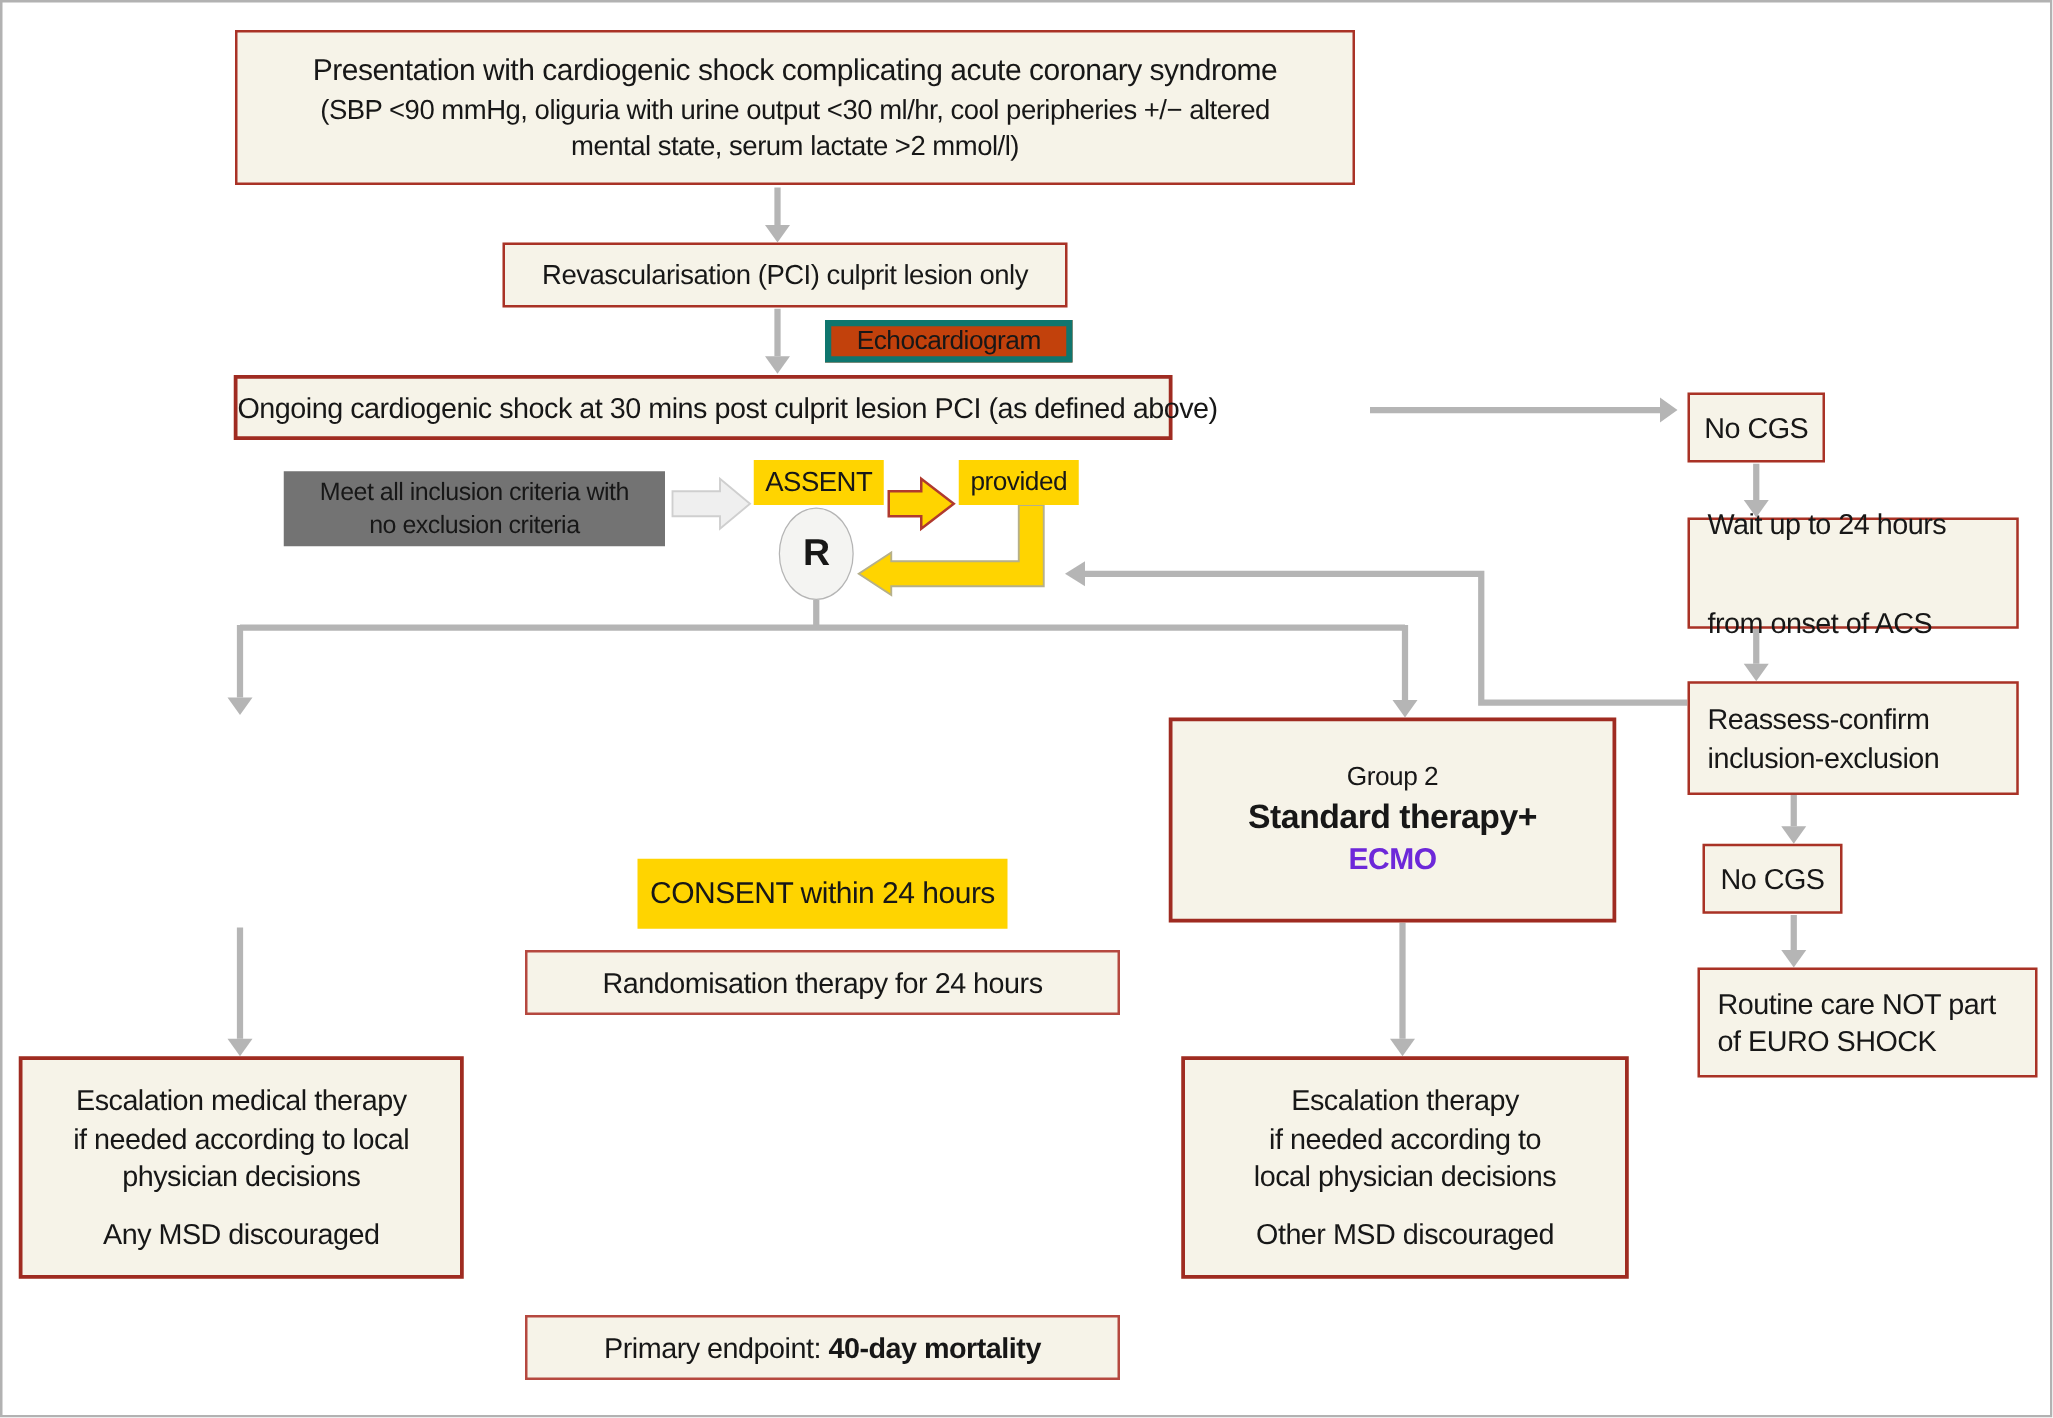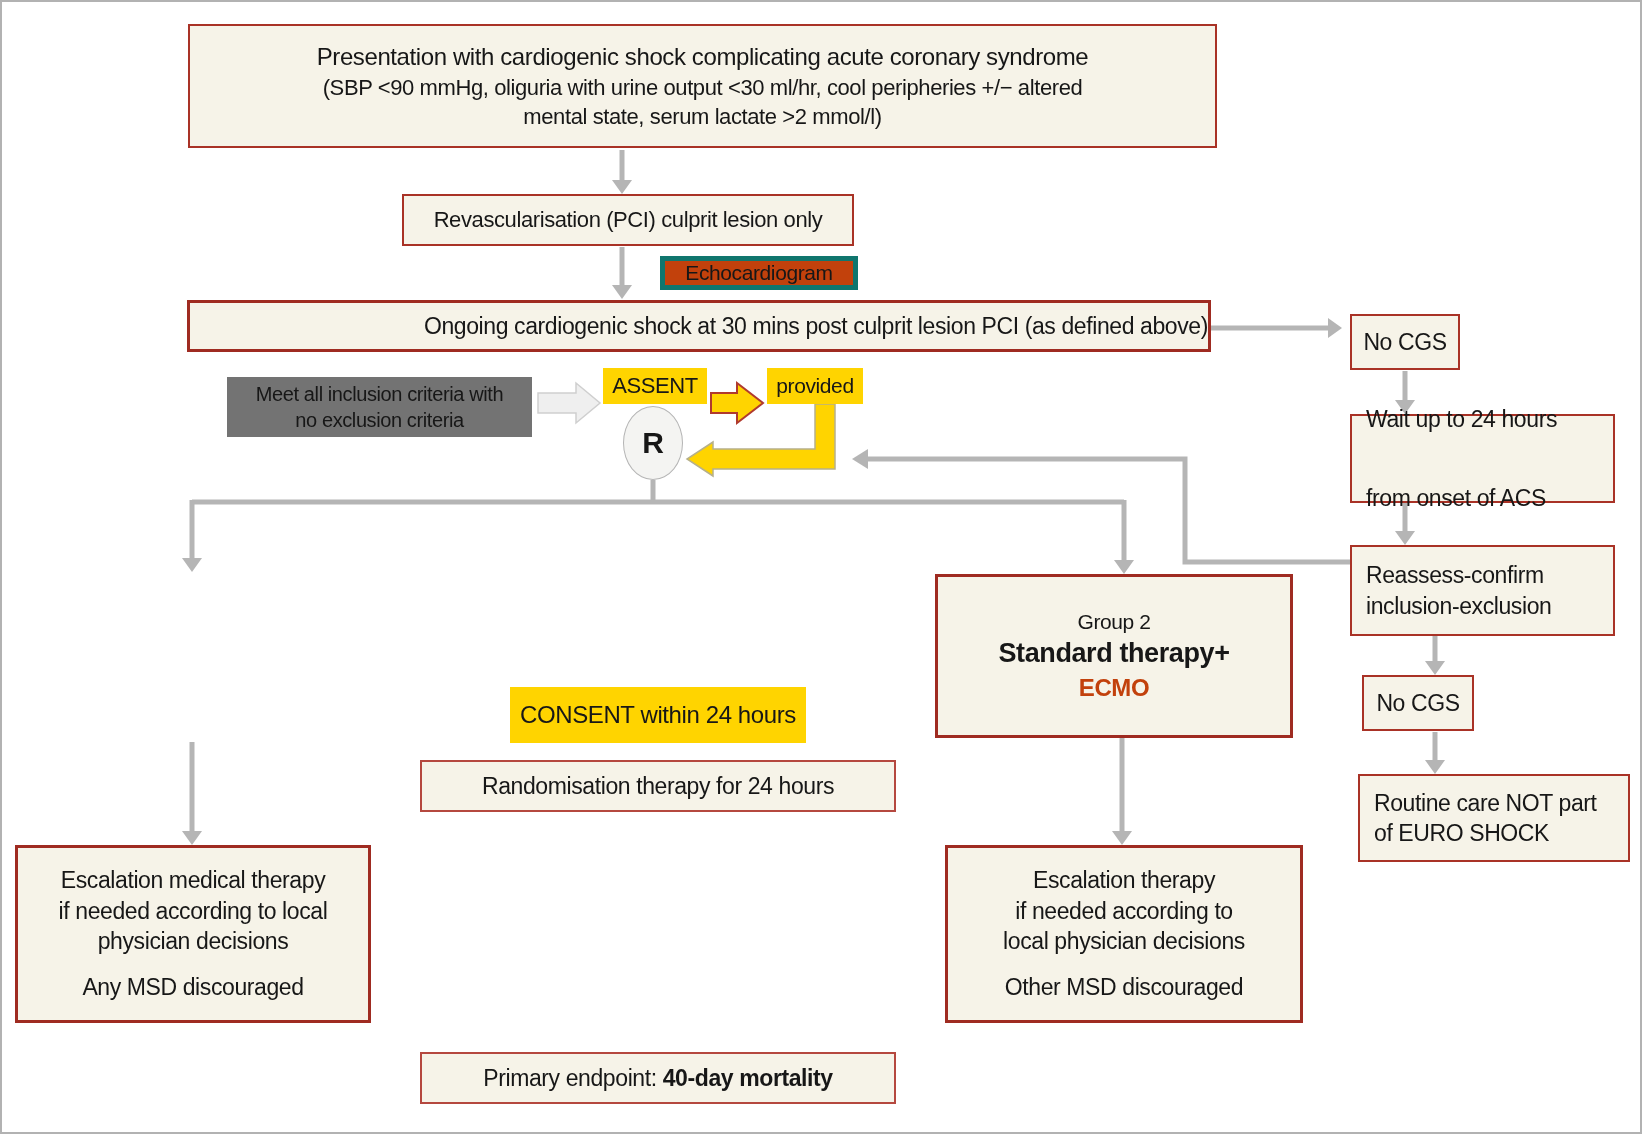--- a/index.html
+++ b/index.html
@@ -26,21 +26,21 @@
   .nowrap{white-space:nowrap;}
   .graybox{background:#737373;border:none;}
   .yellowbox{background:#ffd400;border:none;}
   .echo{background:#c2410c;border:5px solid #0f766e;}
   .leftpad{text-align:left;padding-left:14px;}
   .title-lg{font-size:24px;}
   .title-md{font-size:23px;}
   .title-sm{font-size:21px;}
   .bold{font-weight:bold;}
   .blue{color:#1f72b8;}
-  .ecmo-red{color:#c2410c;font-weight:bold;}
+  .ecmo-red{color:#6d28d9;font-weight:bold;}
   .r-circle{
     position:absolute;left:621px;top:404px;width:60px;height:74px;
     border-radius:50%;background:#f4f4f2;border:1.5px solid #b5b5b5;
     display:flex;align-items:center;justify-content:center;
     font-size:30px;font-weight:bold;box-sizing:border-box;
   }
 </style>
 </head>
 <body>
 
@@ -104,35 +104,35 @@
     <g stroke="#b5b5b5" fill="#b5b5b5">
       <line x1="1433" y1="634" x2="1433" y2="659" stroke-width="5" fill="none"></line>
       <polygon points="1423,659 1443,659 1433,673" stroke="none"></polygon>
     </g>
     <g stroke="#b5b5b5" fill="#b5b5b5">
       <line x1="1433" y1="730" x2="1433" y2="758" stroke-width="5" fill="none"></line>
       <polygon points="1423,758 1443,758 1433,772" stroke="none"></polygon>
     </g>
   </svg>
 
-  <div class="box b-med" style="left:186px;top:22px;width:1029px;height:124px;">
+  <div class="box b-med" style="left:186px;top:22px;width:896px;height:124px;">
     <div class="title-lg nowrap">Presentation with cardiogenic shock complicating acute coronary syndrome</div>
     <div class="title-sm nowrap" style="font-size:22px;">(SBP &lt;90 mmHg, oliguria with urine output &lt;30 ml/hr, cool peripheries +/− altered</div>
     <div class="title-sm nowrap" style="font-size:22px;">mental state, serum lactate &gt;2 mmol/l)</div>
   </div>
 
   <div class="box b-med" style="left:400px;top:192px;width:452px;height:52px;">
     <div class="nowrap" style="font-size:22px;">Revascularisation (PCI) culprit lesion only</div>
   </div>
 
   <div class="box echo" style="left:658px;top:254px;width:198px;height:34px;">
     <div class="nowrap" style="font-size:21px;">Echocardiogram</div>
   </div>
 
-  <div class="box b-thick" style="left:185px;top:298px;width:1024px;height:52px;align-items:flex-end;">
+  <div class="box b-thick" style="left:185px;top:298px;width:751px;height:52px;">
     <div class="title-md nowrap">Ongoing cardiogenic shock at 30 mins post culprit lesion PCI (as defined above)</div>
   </div>
 
   <div class="box graybox" style="left:225px;top:375px;width:305px;height:60px;">
     <div class="nowrap" style="font-size:20px;">Meet all inclusion criteria with</div>
     <div class="nowrap" style="font-size:20px;">no exclusion criteria</div>
   </div>
 
   <div class="box yellowbox" style="left:601px;top:366px;width:104px;height:36px;">
     <div class="nowrap" style="font-size:22px;">ASSENT</div>

